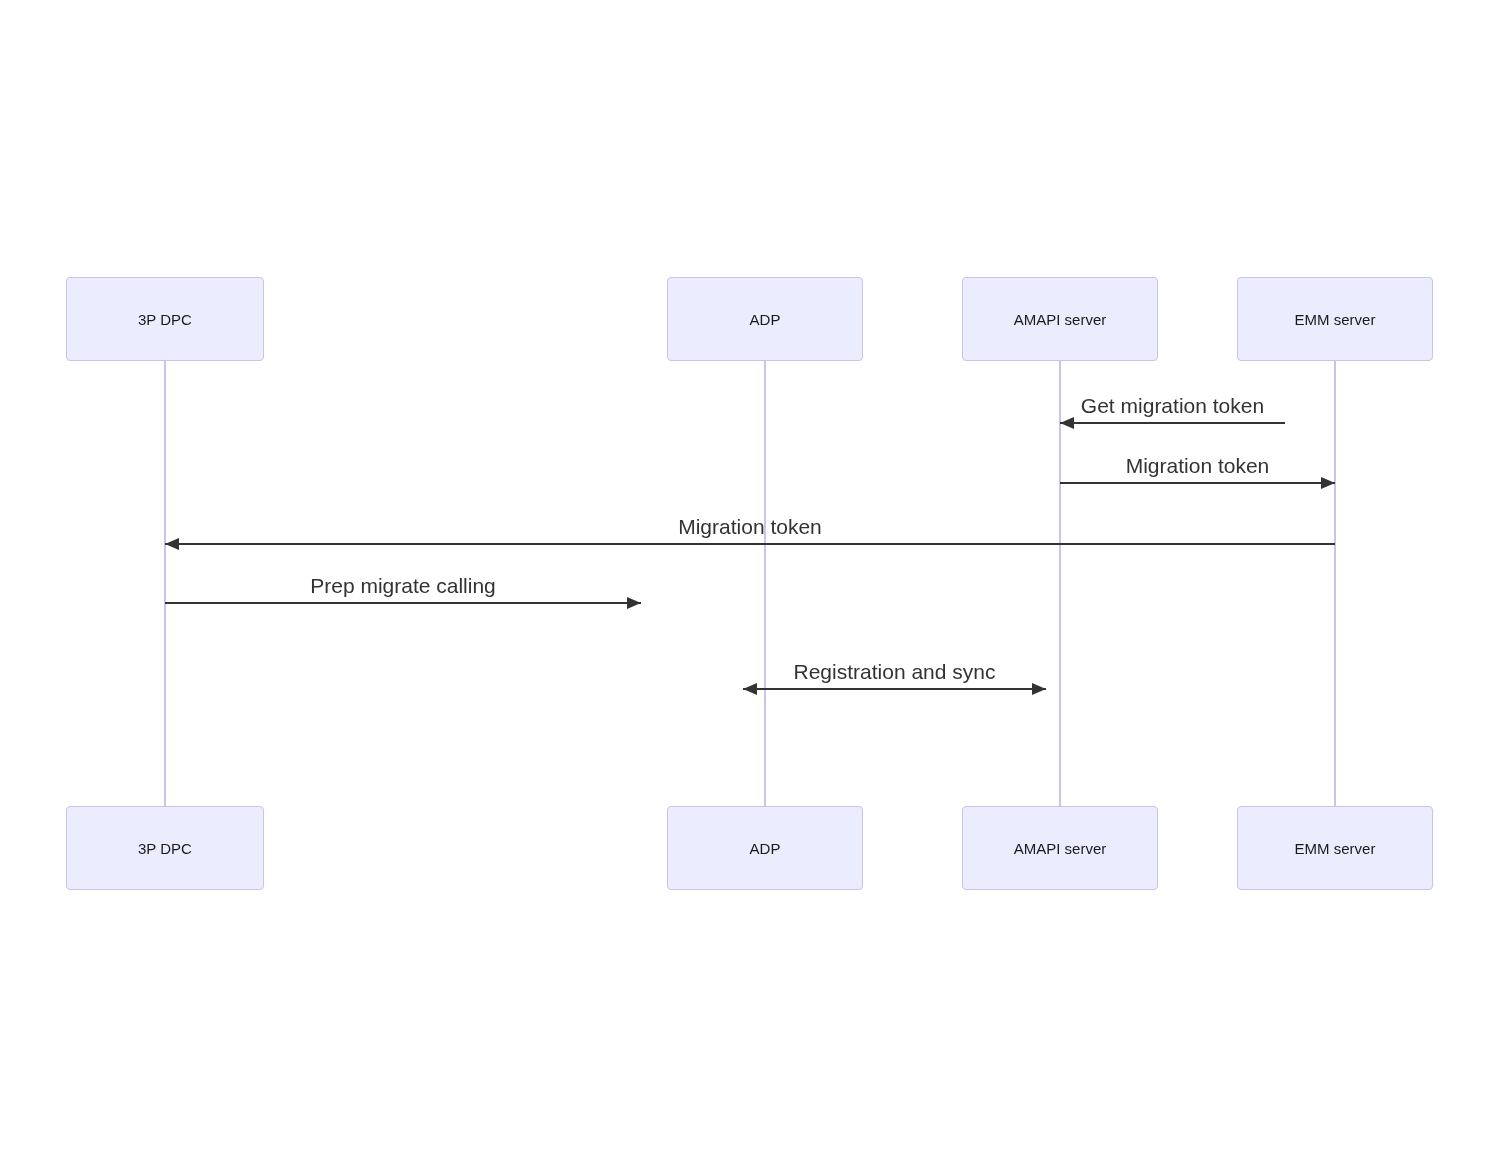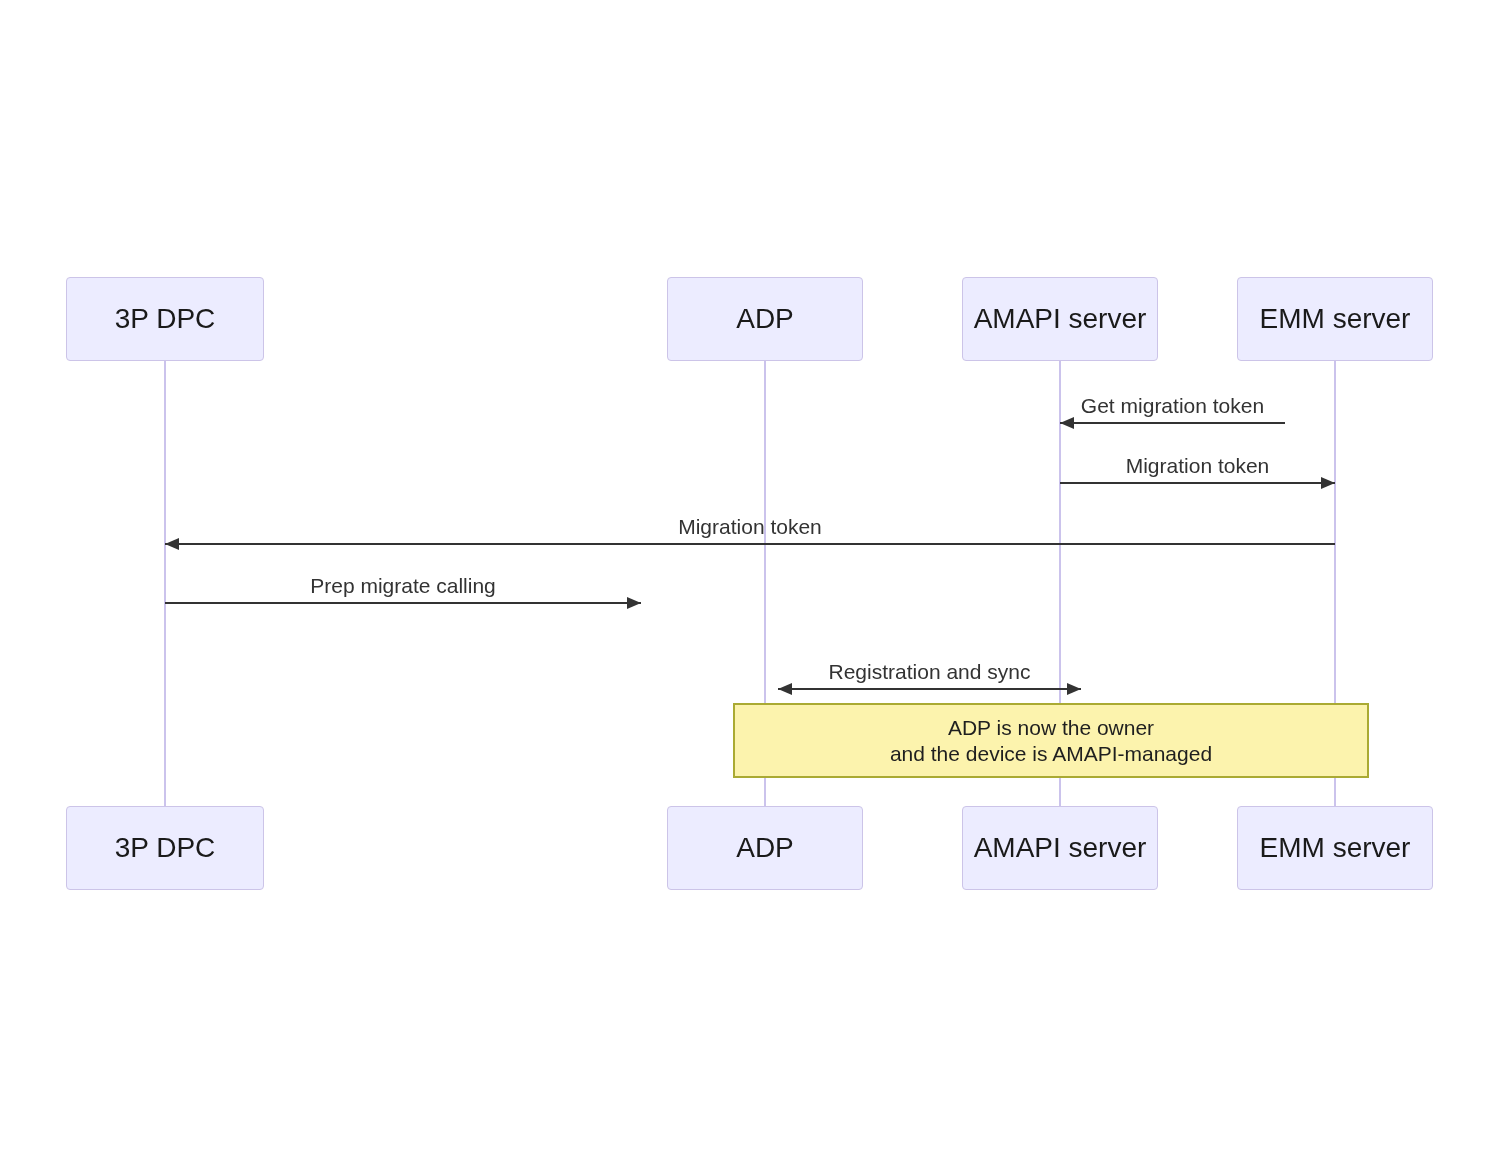--- a/index.html
+++ b/index.html
@@ -8,21 +8,21 @@
     font-family:"Liberation Sans", sans-serif; overflow:hidden;
   }
   .lifeline {
     position:absolute; top:361px; height:445px; width:2px;
     background:#cbc3ec; z-index:0;
   }
   .actor {
     position:absolute; height:84px; box-sizing:border-box;
     background:#ececff; border:1.5px solid #ccc4e8; border-radius:4px;
     display:flex; align-items:center; justify-content:center;
-    font-size:28px; color:#1a1a1a; z-index:2;
+    font-size:15px; color:#1a1a1a; z-index:2;
   }
   .msg {
     position:absolute; z-index:2; color:#333333; font-size:21px; text-align:center;
   }
   .msg-label { line-height:26px; white-space:nowrap; }
   .msg-line { position:relative; margin-top:3px; height:2px; background:#333333; }
   .head { position:absolute; width:0; height:0; top:-5px; }
   .head-left  { left:0;  border-top:6px solid transparent; border-bottom:6px solid transparent; border-right:14px solid #333333; }
   .head-right { right:0; border-top:6px solid transparent; border-bottom:6px solid transparent; border-left:14px solid #333333; }
   .note {
@@ -76,32 +76,28 @@
     </div>
   </div>
 
   <div class="msg" style="left:165px; top:573px; width:476px">
     <div class="msg-label">Prep migrate calling</div>
     <div class="msg-line">
       <i class="head head-right"></i>
     </div>
   </div>
 
-  <div class="msg" style="left:778px; top:659px; width:303px">
+  <div class="msg" style="left:743px; top:659px; width:303px">
     <div class="msg-label">Registration and sync</div>
     <div class="msg-line">
       <i class="head head-left"></i>
       <i class="head head-right"></i>
     </div>
   </div>
 
-  <div class="note">
-    <div>ADP is now the owner</div>
-    <div>and the device is AMAPI-managed</div>
-  </div>
 
   <div class="actor" style="left:66px;   top:806px; width:198px">
     <span>3P DPC</span>
   </div>
   <div class="actor" style="left:667px;  top:806px; width:196px">
     <span>ADP</span>
   </div>
   <div class="actor" style="left:962px;  top:806px; width:196px">
     <span>AMAPI server</span>
   </div>

